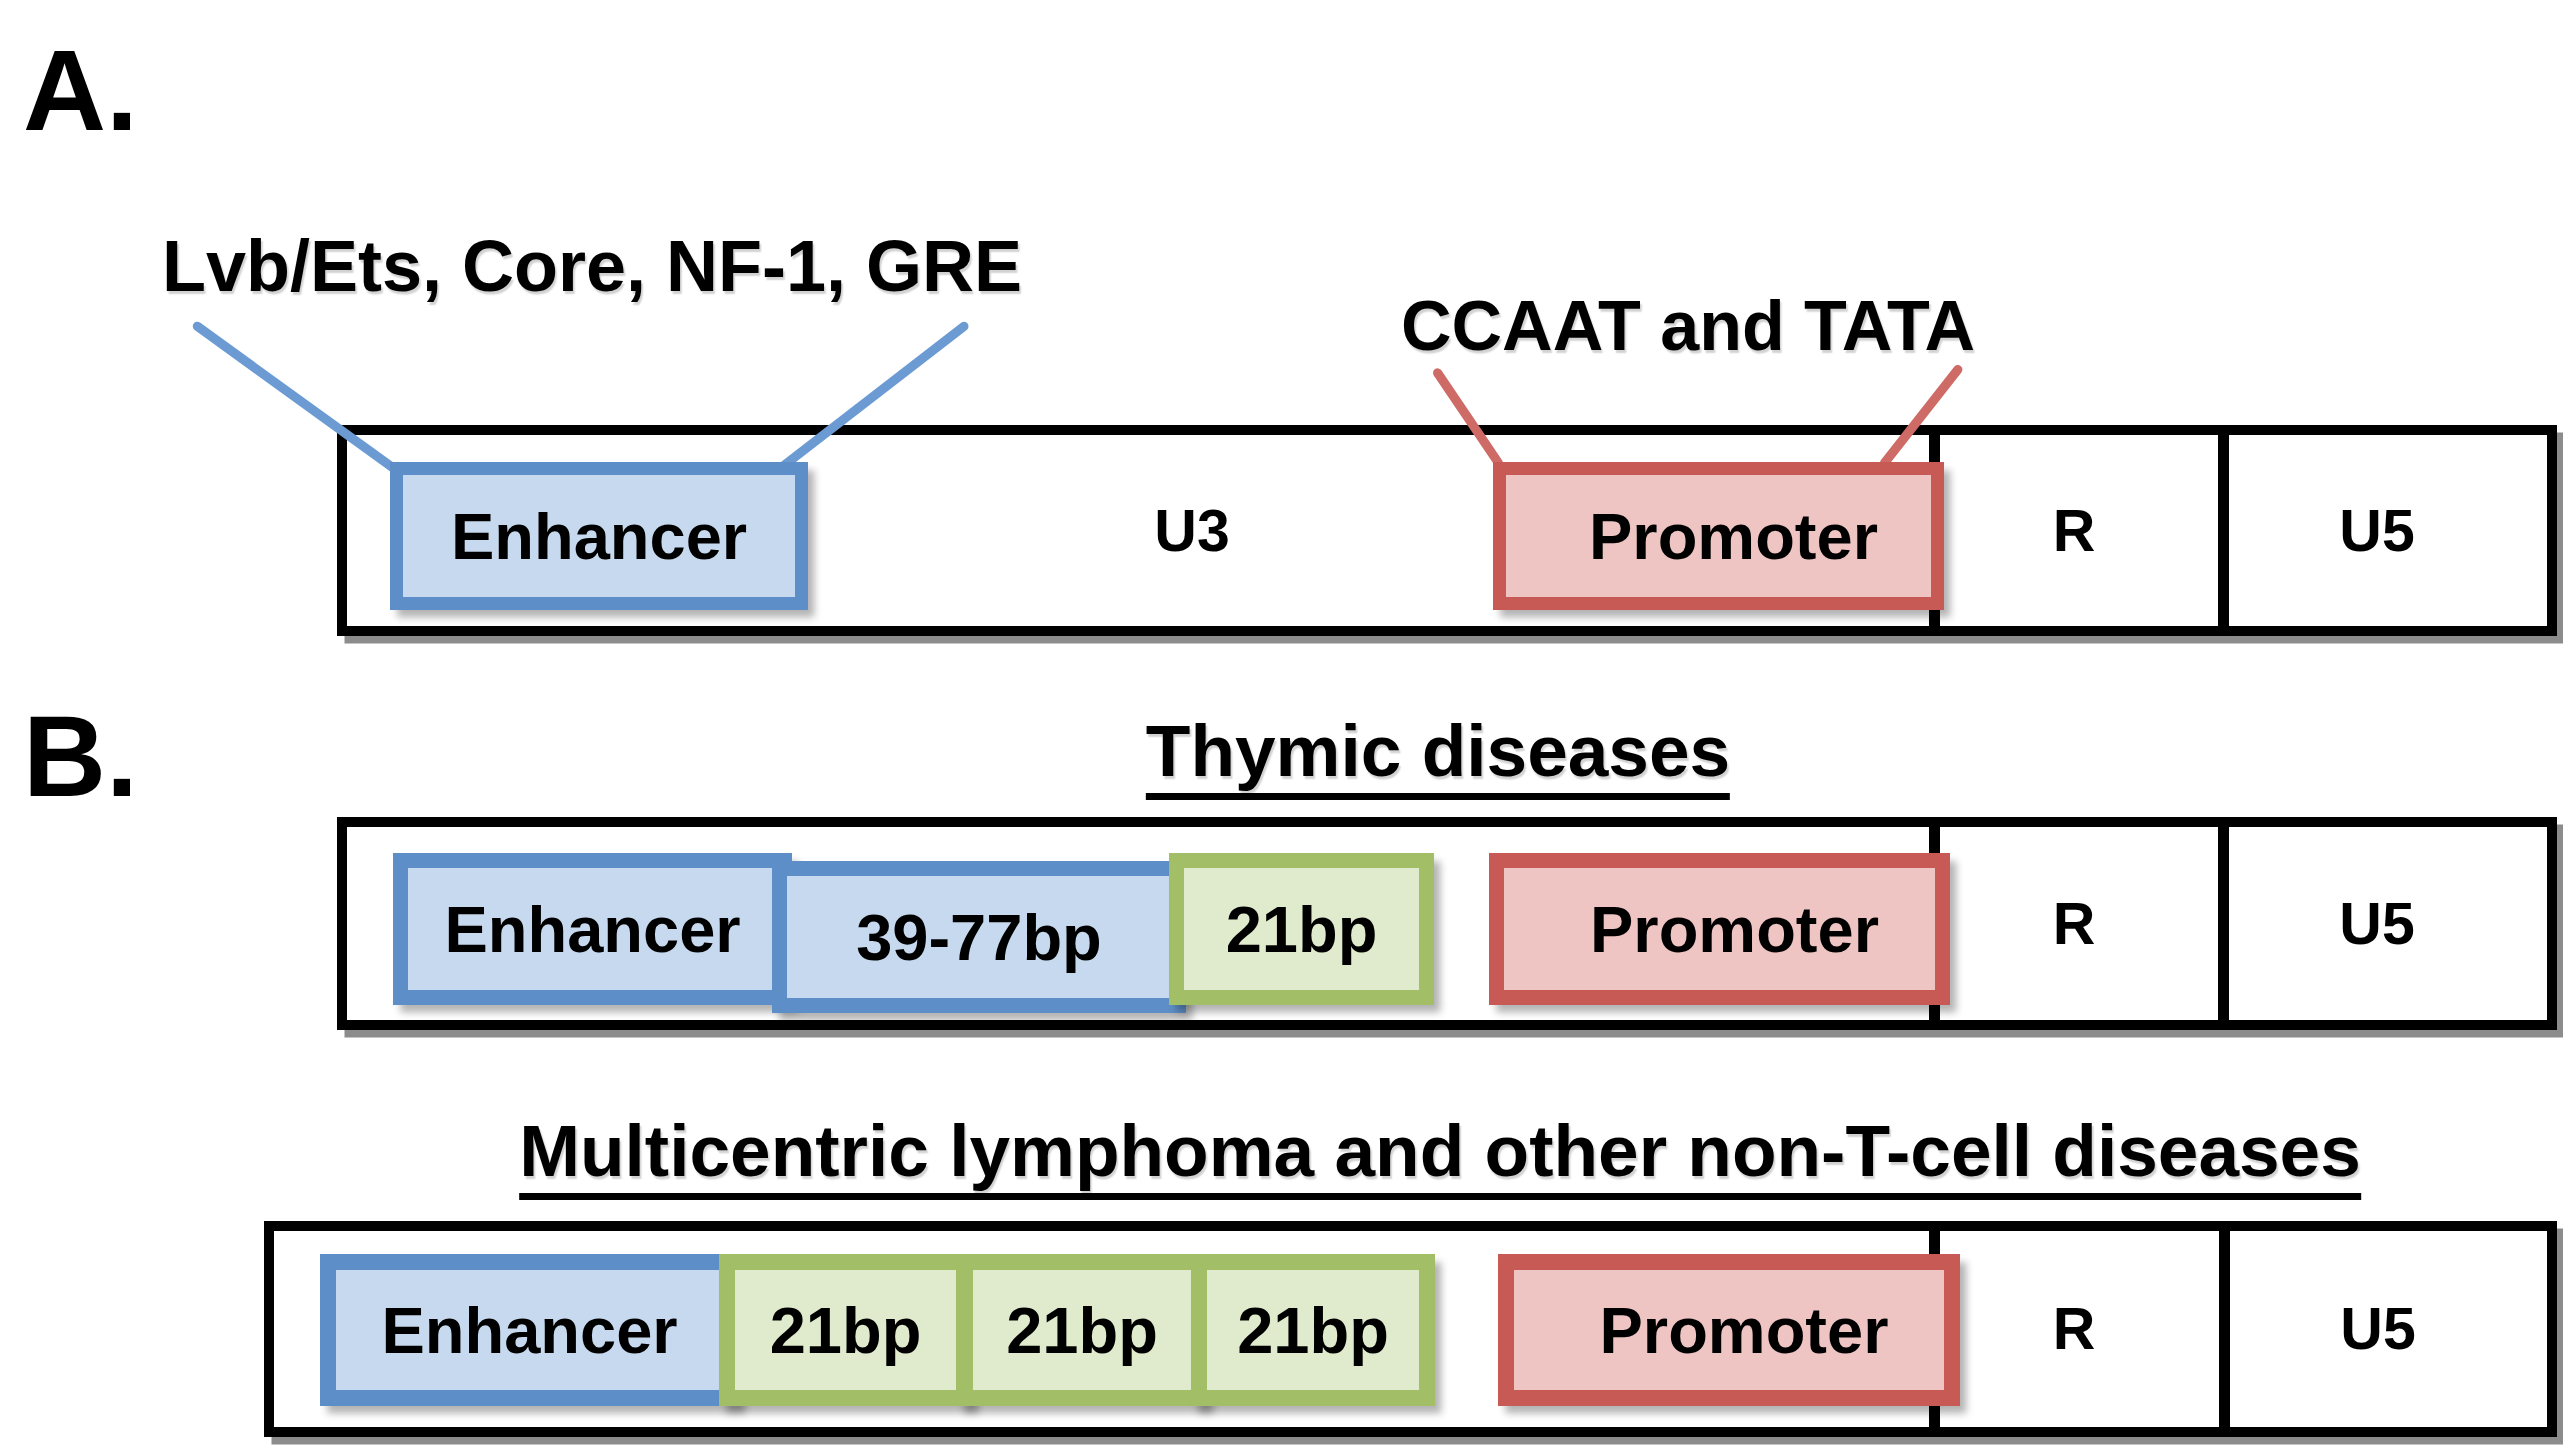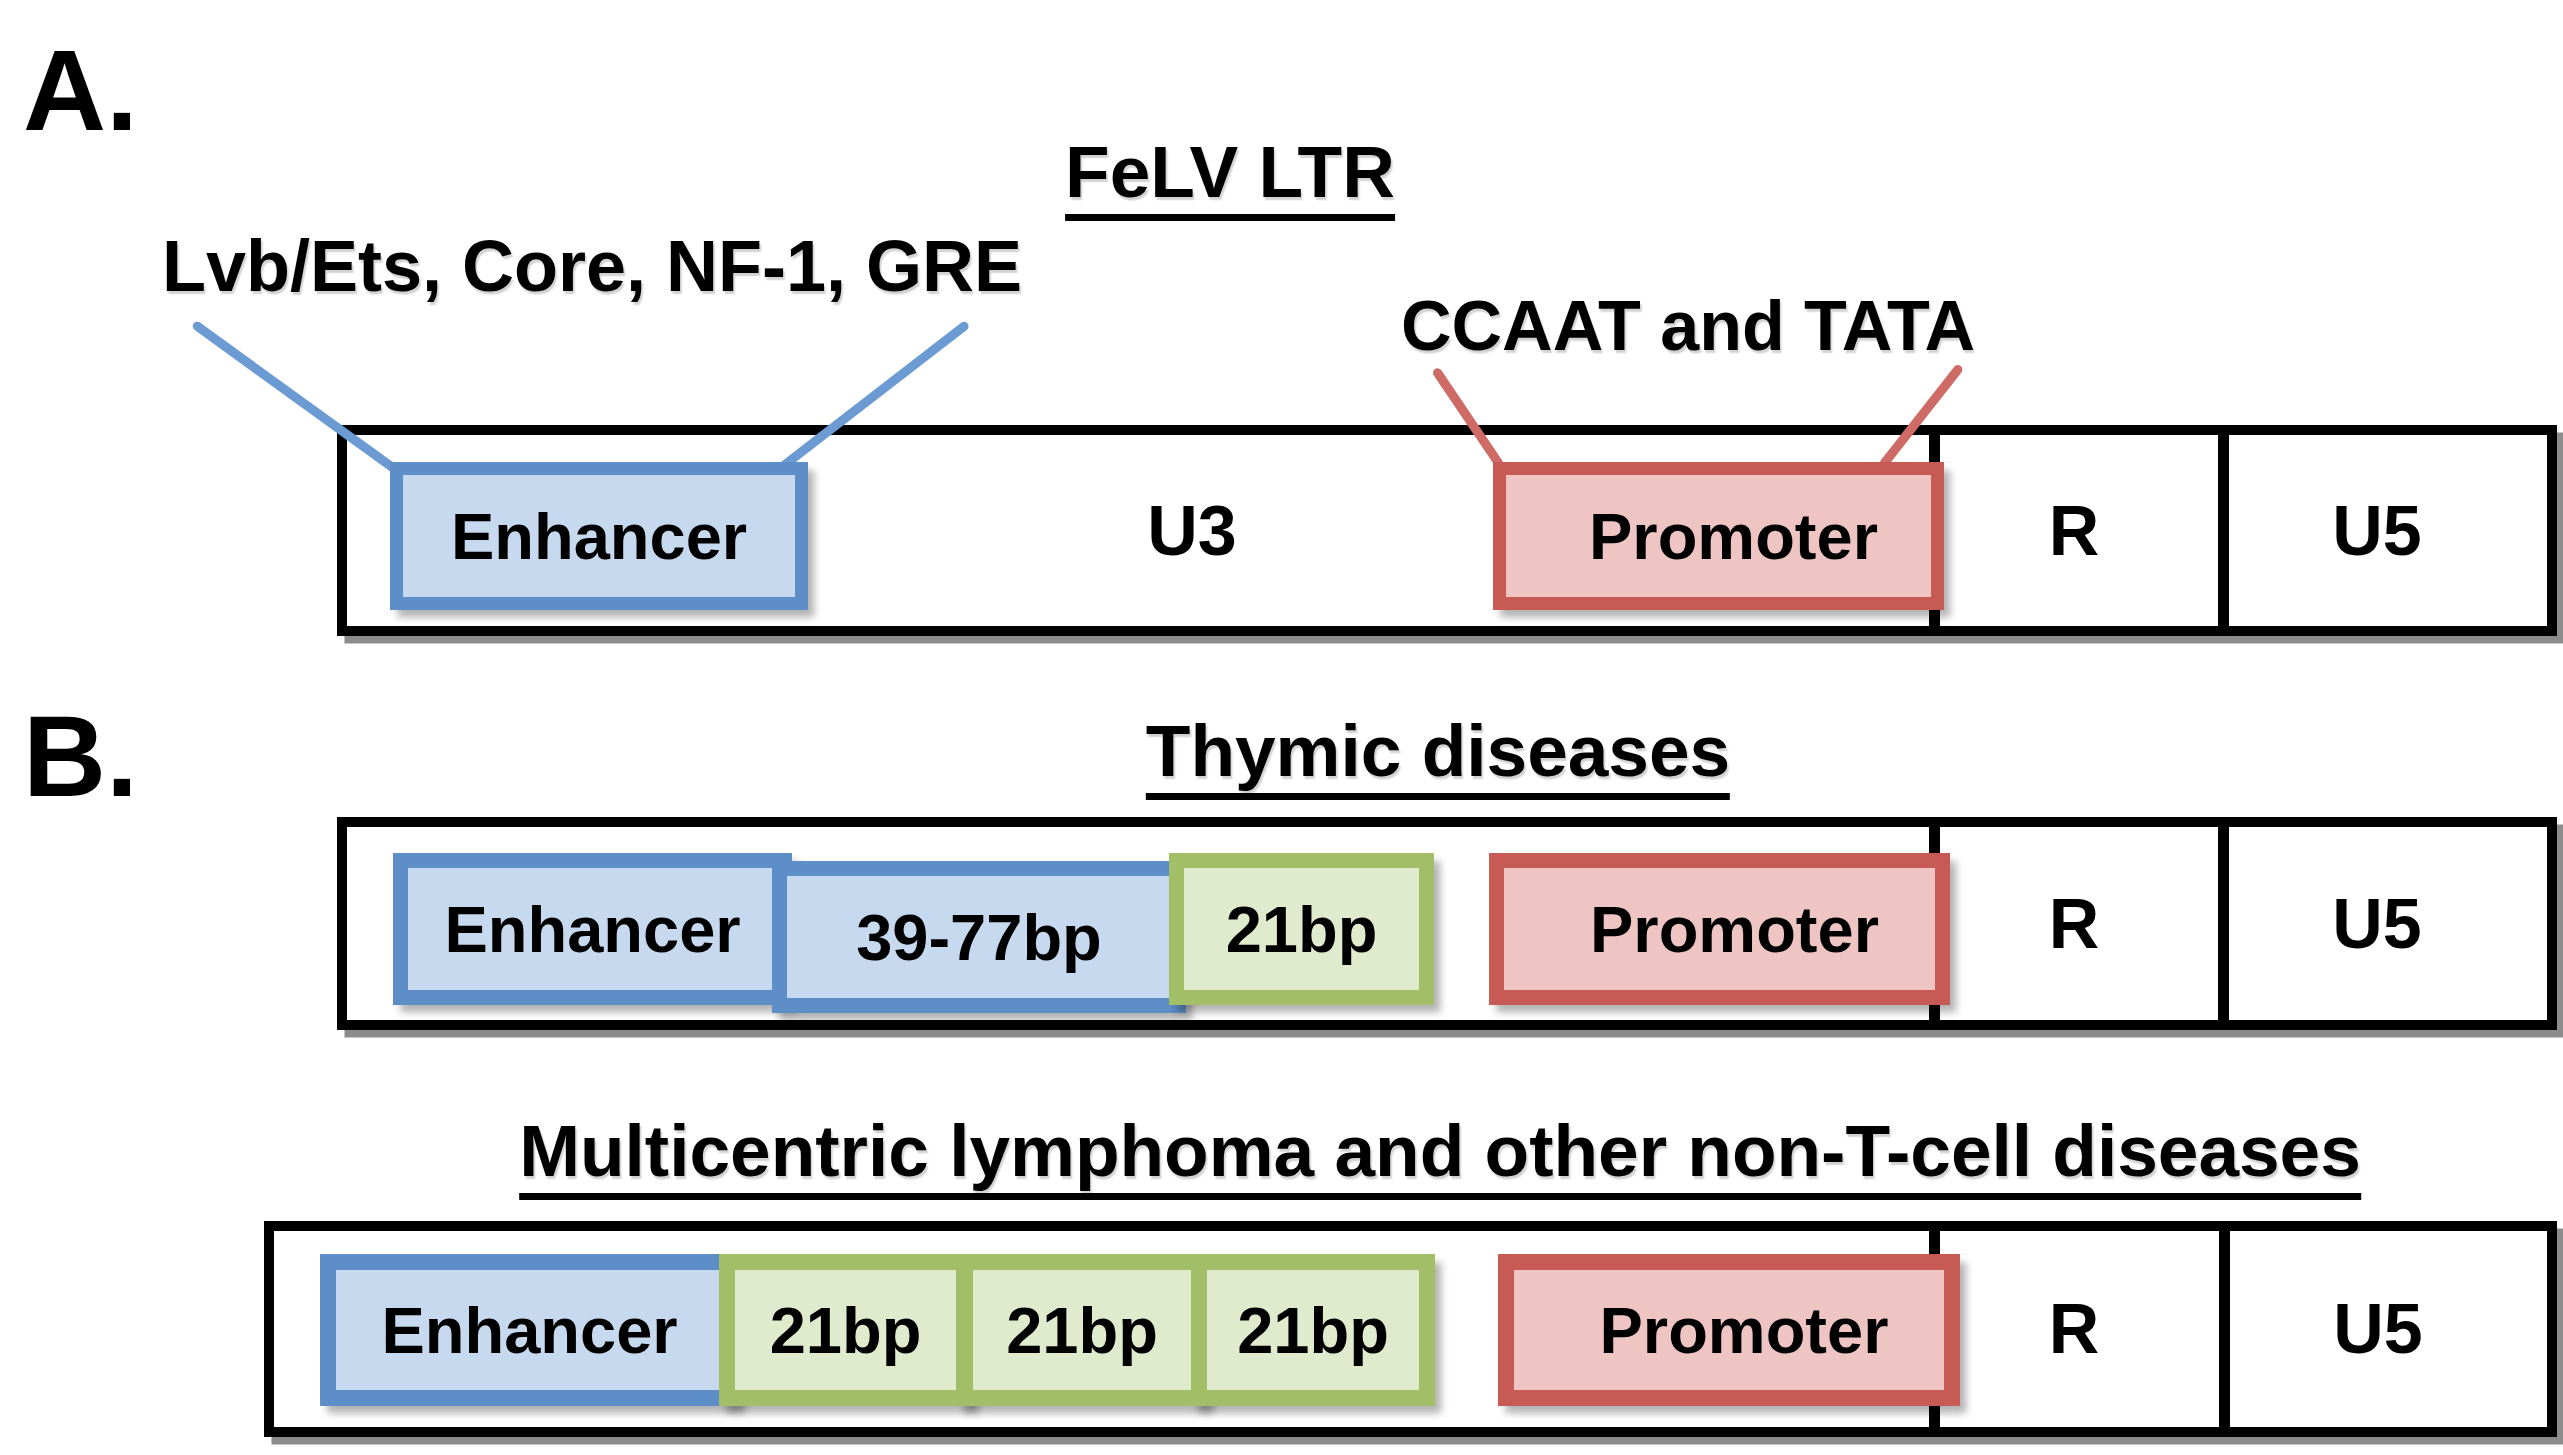--- a/index.html
+++ b/index.html
@@ -8,21 +8,21 @@
   .panel-letter{position:absolute;font-size:115px;font-weight:700;line-height:1;}
   .fig-title{position:absolute;transform:translateX(-50%);font-size:73px;font-weight:700;line-height:1;
              white-space:nowrap;border-bottom:7.5px solid var(--outline);padding-bottom:5.8px;
              text-shadow:1.7px 2.5px 1.7px rgba(0,0,0,.18);}
   .callout-label{position:absolute;font-weight:700;line-height:1;white-space:nowrap;
                  text-shadow:1.7px 2.5px 1.7px rgba(0,0,0,.18);}
   .ltr-bar{position:absolute;background:#fff;border:10.8px solid var(--outline);
            box-shadow:7.5px 7.5px 0 var(--shadow);}
   .divider{position:absolute;top:0;bottom:0;width:10.8px;background:var(--outline);}
   .seg-label{position:absolute;top:50%;transform:translate(-50%,-50%);
-             font-size:70px;font-weight:700;line-height:1;}
+             font-size:59px;font-weight:700;line-height:1;}
   .gene-box{position:absolute;display:flex;align-items:center;justify-content:center;
             font-size:65px;font-weight:700;line-height:1;border-style:solid;z-index:3;
             box-shadow:6.7px 8.3px 7.5px rgba(0,0,0,.3);white-space:nowrap;}
   .box-blue{border-color:var(--blue-border);background:var(--blue-fill);}
   .box-green{border-color:var(--green-border);background:var(--green-fill);}
   .box-red{border-color:var(--red-border);background:var(--red-fill);padding-left:30px;}
   #callout-lines{position:absolute;left:0;top:0;z-index:2;pointer-events:none;}
   .line-blue{stroke:var(--blue-line);}
   .line-red{stroke:var(--red-line);}
 </style>
@@ -33,21 +33,20 @@
 
   <svg id="callout-lines" width="2563" height="1455" viewBox="0 0 3079 1748">
     <line class="line-blue" x1="237" y1="392" x2="472" y2="562" stroke-width="11" stroke-linecap="round"></line>
     <line class="line-blue" x1="1158" y1="392" x2="938" y2="562" stroke-width="11" stroke-linecap="round"></line>
     <line class="line-red" x1="1727" y1="448" x2="1800" y2="556" stroke-width="11" stroke-linecap="round"></line>
     <line class="line-red" x1="2352" y1="444" x2="2264" y2="556" stroke-width="11" stroke-linecap="round"></line>
   </svg>
 
   <div class="panel-letter" style="left:23px;top:33px;">A.</div>
 
-  <div class="fig-title" style="left:1230px;top:135px;">FeLV LTR</div>
 
   <div class="callout-label" style="left:162px;top:230px;font-size:72px;">Lvb/Ets, Core, NF-1, GRE</div>
 
   <div class="callout-label" style="left:1401px;top:291px;font-size:70px;">CCAAT and TATA</div>
 
   <div class="ltr-bar" style="left:337px;top:425px;width:2200px;height:191px;">
     <div class="gene-box box-blue" style="left:43px;top:27px;width:392px;height:122px;border-width:13.3px;">Enhancer</div>
     <span class="seg-label" style="left:845px;">U3</span>
     <div class="gene-box box-red" style="left:1146px;top:27px;width:395px;height:122px;border-width:13.3px;">Promoter</div>
     <div class="divider" style="left:1582px;"></div>

